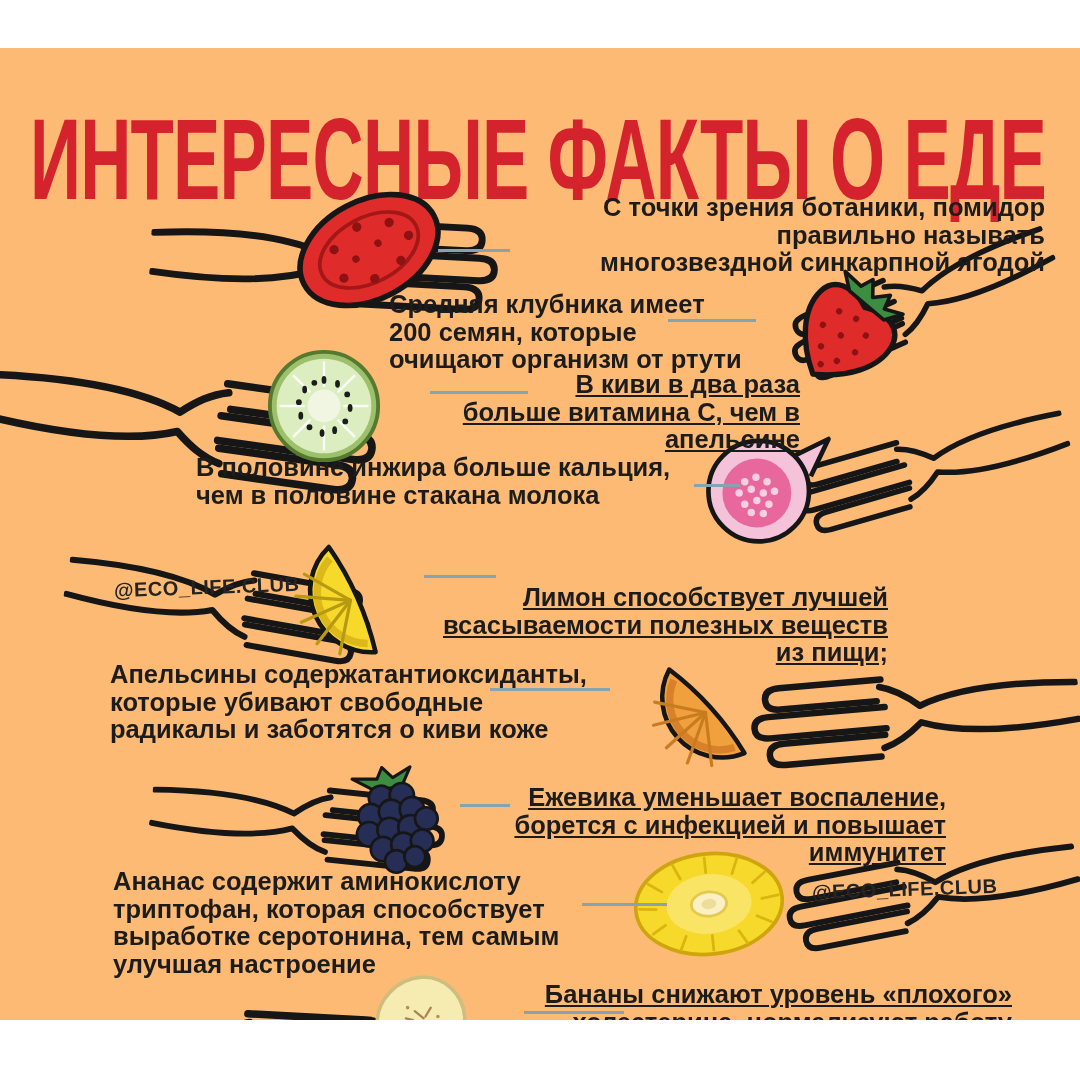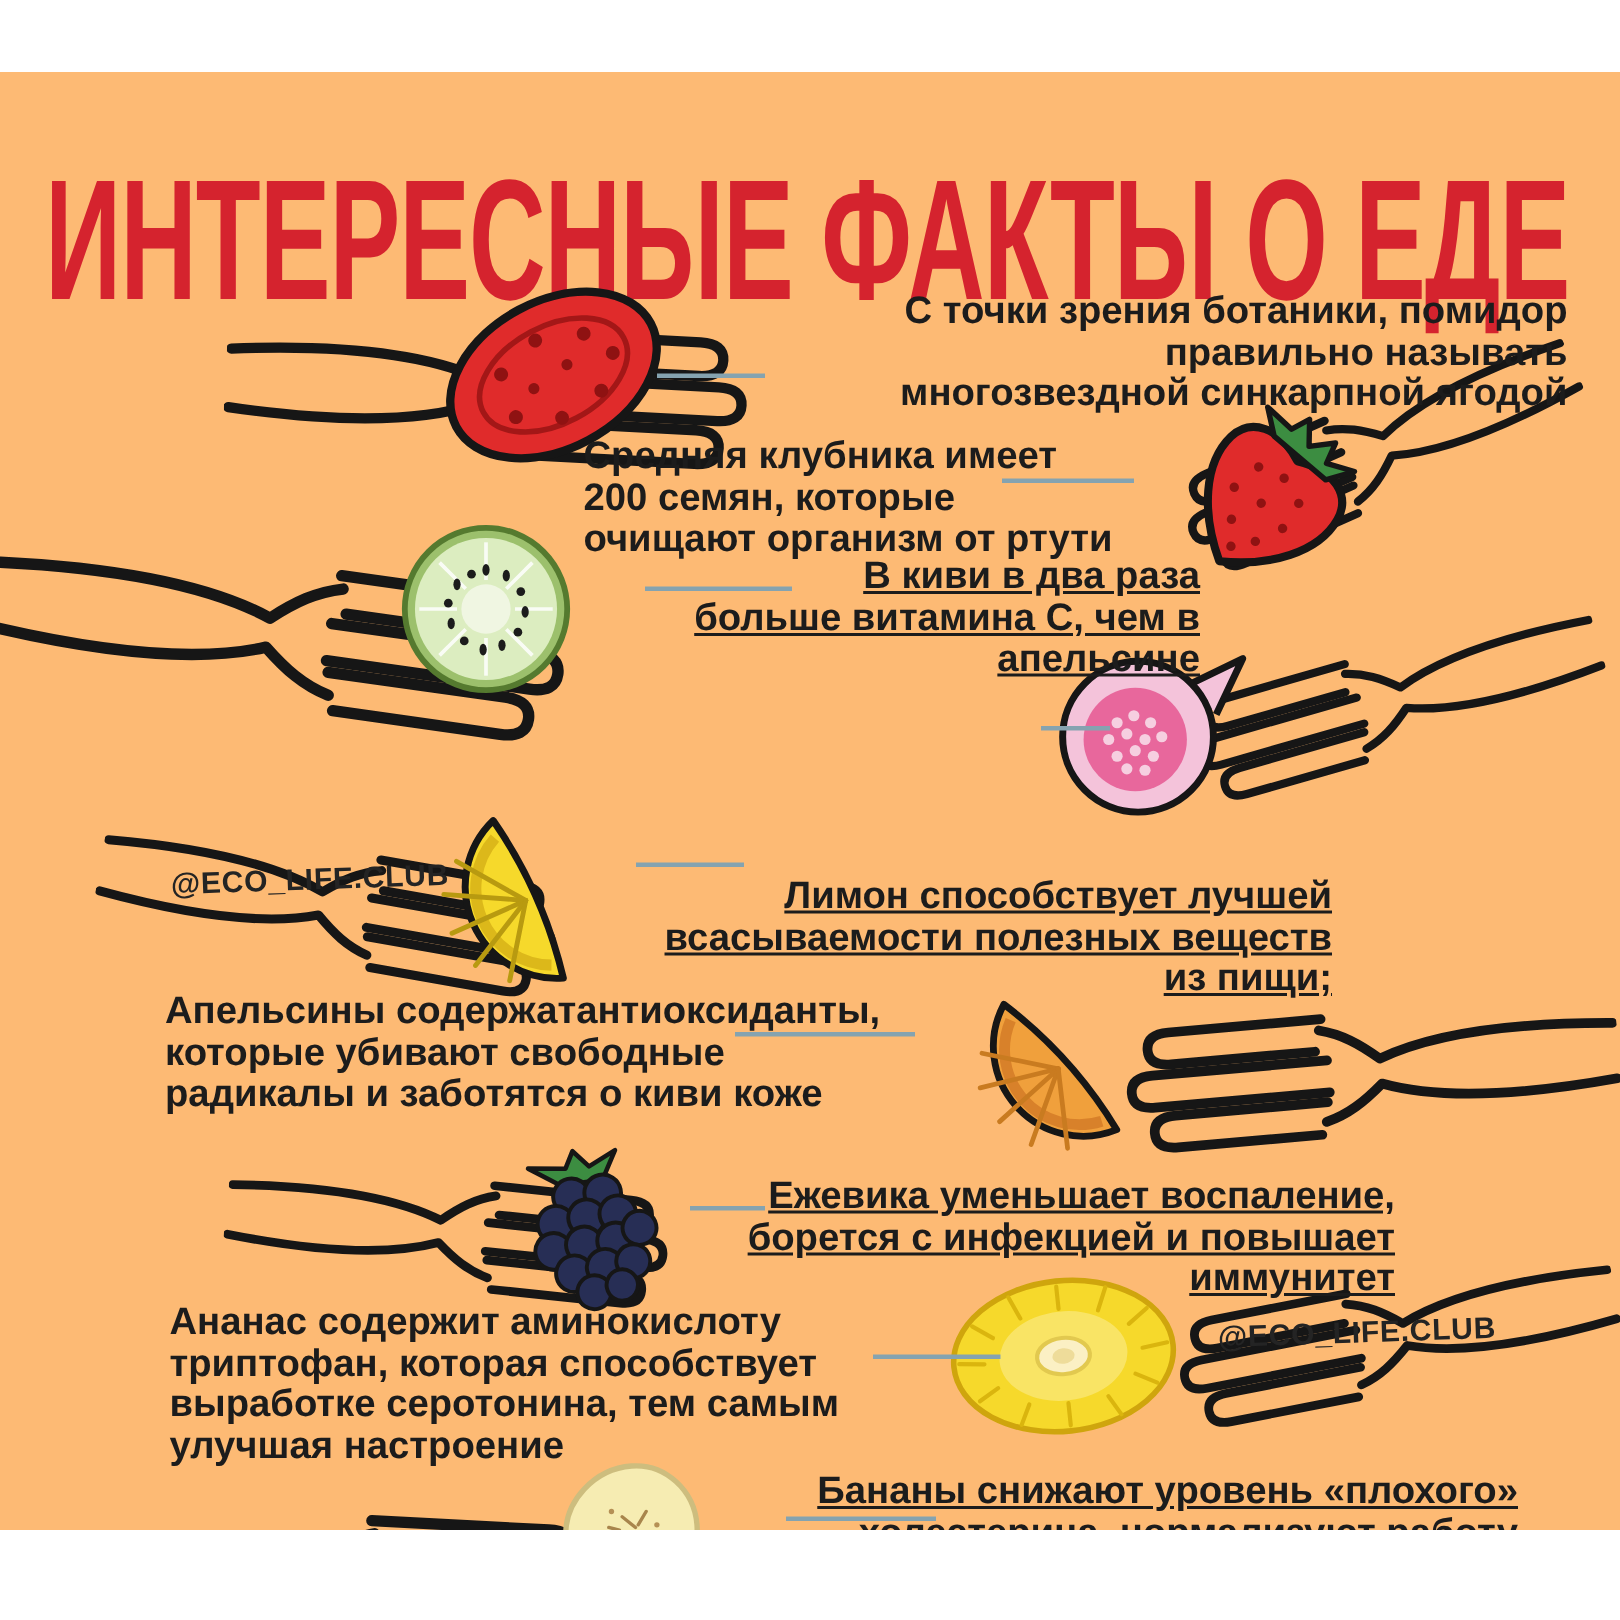--- a/index.html
+++ b/index.html
@@ -56,21 +56,21 @@
   .fr-pineapple{left:630px;top:800px;width:158px;height:112px;transform:rotate(-6deg);}
   .fr-banana{left:372px;top:924px;width:98px;height:98px;}
 
   
   .t1{left:515px;top:146px;width:530px;text-align:right;}
   .t2{left:389px;top:243px;width:430px;}
   .t3{left:330px;top:323px;width:470px;}
   .t4{left:196px;top:406px;width:490px;}
   .t5{left:430px;top:536px;width:458px;}
   .t6{left:110px;top:613px;width:570px;}
-  .t7{left:468px;top:736px;width:462px;}
+  .t7{left:484px;top:736px;width:462px;}
   .t8{left:113px;top:820px;width:530px;}
   .t9{left:456px;top:933px;width:556px;}
 
   
   .c1{left:438px;top:201px;width:72px;}
   .c2{left:668px;top:271px;width:88px;}
   .c3{left:430px;top:343px;width:98px;}
   .c4{left:694px;top:436px;width:46px;}
   .c5{left:424px;top:527px;width:72px;}
   .c6{left:490px;top:640px;width:120px;}
@@ -308,20 +308,22 @@
 
   <div class="fact-text t1">С точки зрения ботаники, помидор
 правильно называть
 многозвездной синкарпной ягодой</div>
   <div class="fact-text t2">Средняя клубника имеет
 200 семян, которые
 очищают организм от ртути</div>
   <div class="fact-text t3 ta-right">В киви в два раза
 больше витамина С, чем в
 апельсине</div>
+  <div class="fact-text t4">В половине инжира больше кальция,
+чем в половине стакана молока</div>
   <div class="fact-text t5 ta-right">Лимон способствует лучшей
 всасываемости полезных веществ
 из пищи;</div>
   <div class="fact-text t6">Апельсины содержатантиоксиданты,
 которые убивают свободные
 радикалы и заботятся о киви коже</div>
   <div class="fact-text t7 ta-right">Ежевика уменьшает воспаление,
 борется с инфекцией и повышает
 иммунитет</div>
   <div class="fact-text t8">Ананас содержит аминокислоту

